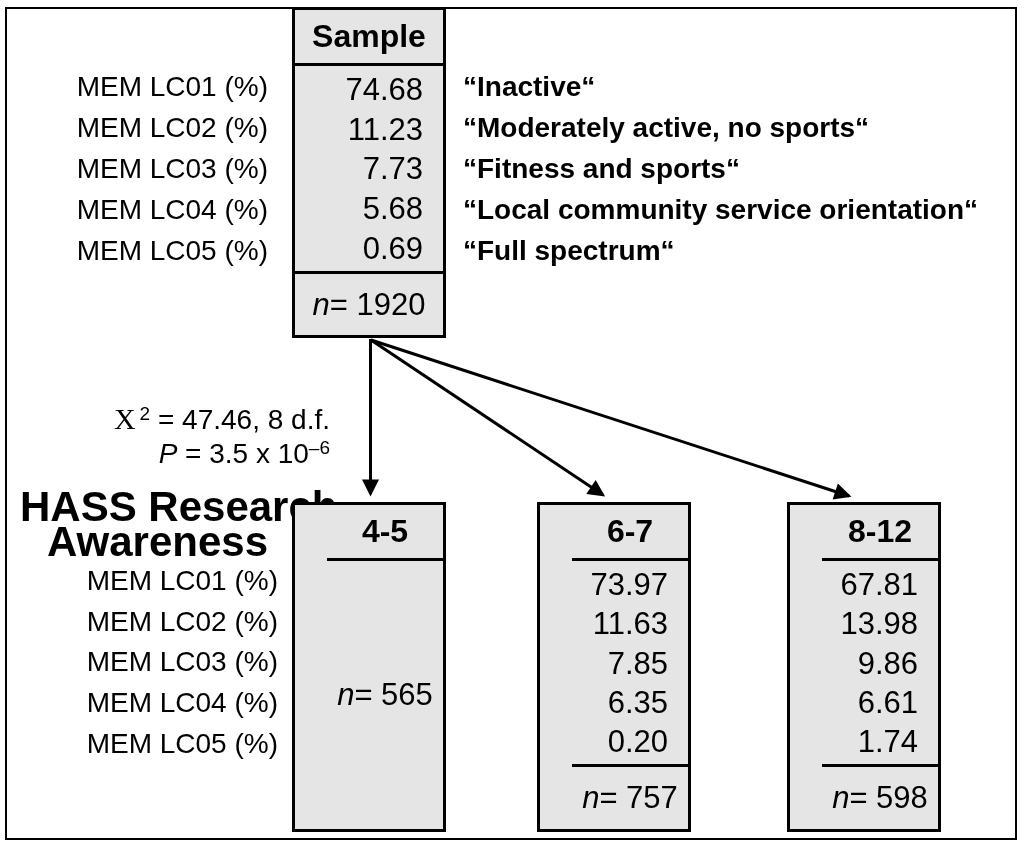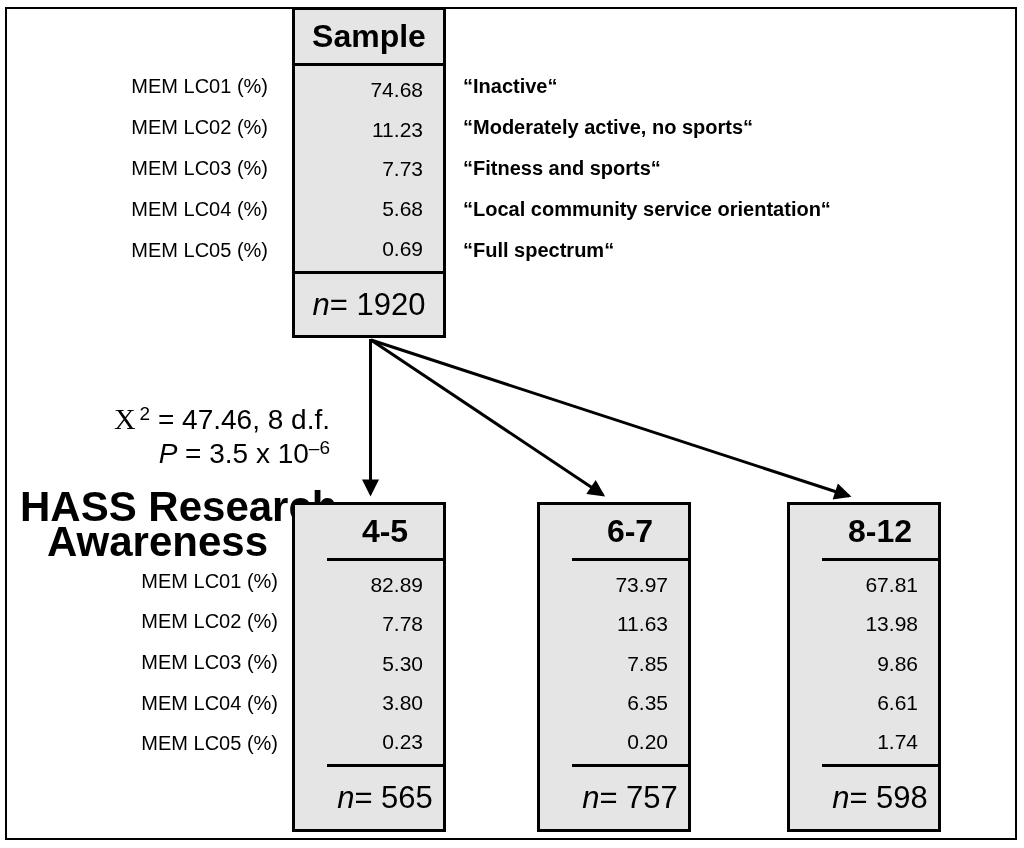--- a/index.html
+++ b/index.html
@@ -49,33 +49,33 @@
     padding-top: 4px; padding-bottom: 2px;
   }
   .sample-box { left: 292px; top: 7px; height: 331px; }
   .sample-box .vals { height: 208px; }
   .group-box { top: 502px; height: 330px; padding-left: 32px; }
   .group-box .vals { height: 206px; }
   .vrow {
     flex: 1;
     display: flex; align-items: center; justify-content: flex-end;
     padding-right: 20px;
-    font-size: 21px;
+    font-size: 31px;
     margin-left: 16px;
   }
   .nrow {
     flex: 1;
     display: flex; align-items: center; justify-content: center;
     font-size: 31px;
   }
   .nrow .nsym { font-style: italic; }
   .labels-col {
     position: absolute;
     display: flex; flex-direction: column;
-    font-size: 20px;
+    font-size: 28px;
   }
   .labels-col .lrow {
     flex: 1;
     display: flex; align-items: center; justify-content: flex-end;
     white-space: nowrap;
   }
   .labels-col.left-align .lrow { justify-content: flex-start; }
   .top-row-labels   { left: 20px;  top: 66px;  width: 248px; height: 205px; }
   .class-names-col  { left: 463px; top: 66px;  width: 550px; height: 205px; font-weight: bold; }
   .bottom-row-labels{ left: 20px;  top: 561px; width: 258px; height: 203px; }
@@ -173,27 +173,20 @@
   <div class="labels-col bottom-row-labels">
     <div class="lrow">MEM LC01 (%)</div>
     <div class="lrow">MEM LC02 (%)</div>
     <div class="lrow">MEM LC03 (%)</div>
     <div class="lrow">MEM LC04 (%)</div>
     <div class="lrow">MEM LC05 (%)</div>
   </div>
 
   <div class="box group-box" style="left:292px;">
     <div class="hdr">4-5</div>
-    <div class="vals">
-      <div class="vrow">82.89</div>
-      <div class="vrow">7.78</div>
-      <div class="vrow">5.30</div>
-      <div class="vrow">3.80</div>
-      <div class="vrow">0.23</div>
-    </div>
     <div class="nrow">
         <span class="nsym">n</span>
         <span> = 565</span>
       </div>
   </div>
 
   <div class="box group-box" style="left:537px;">
     <div class="hdr">6-7</div>
     <div class="vals">
       <div class="vrow">73.97</div>

